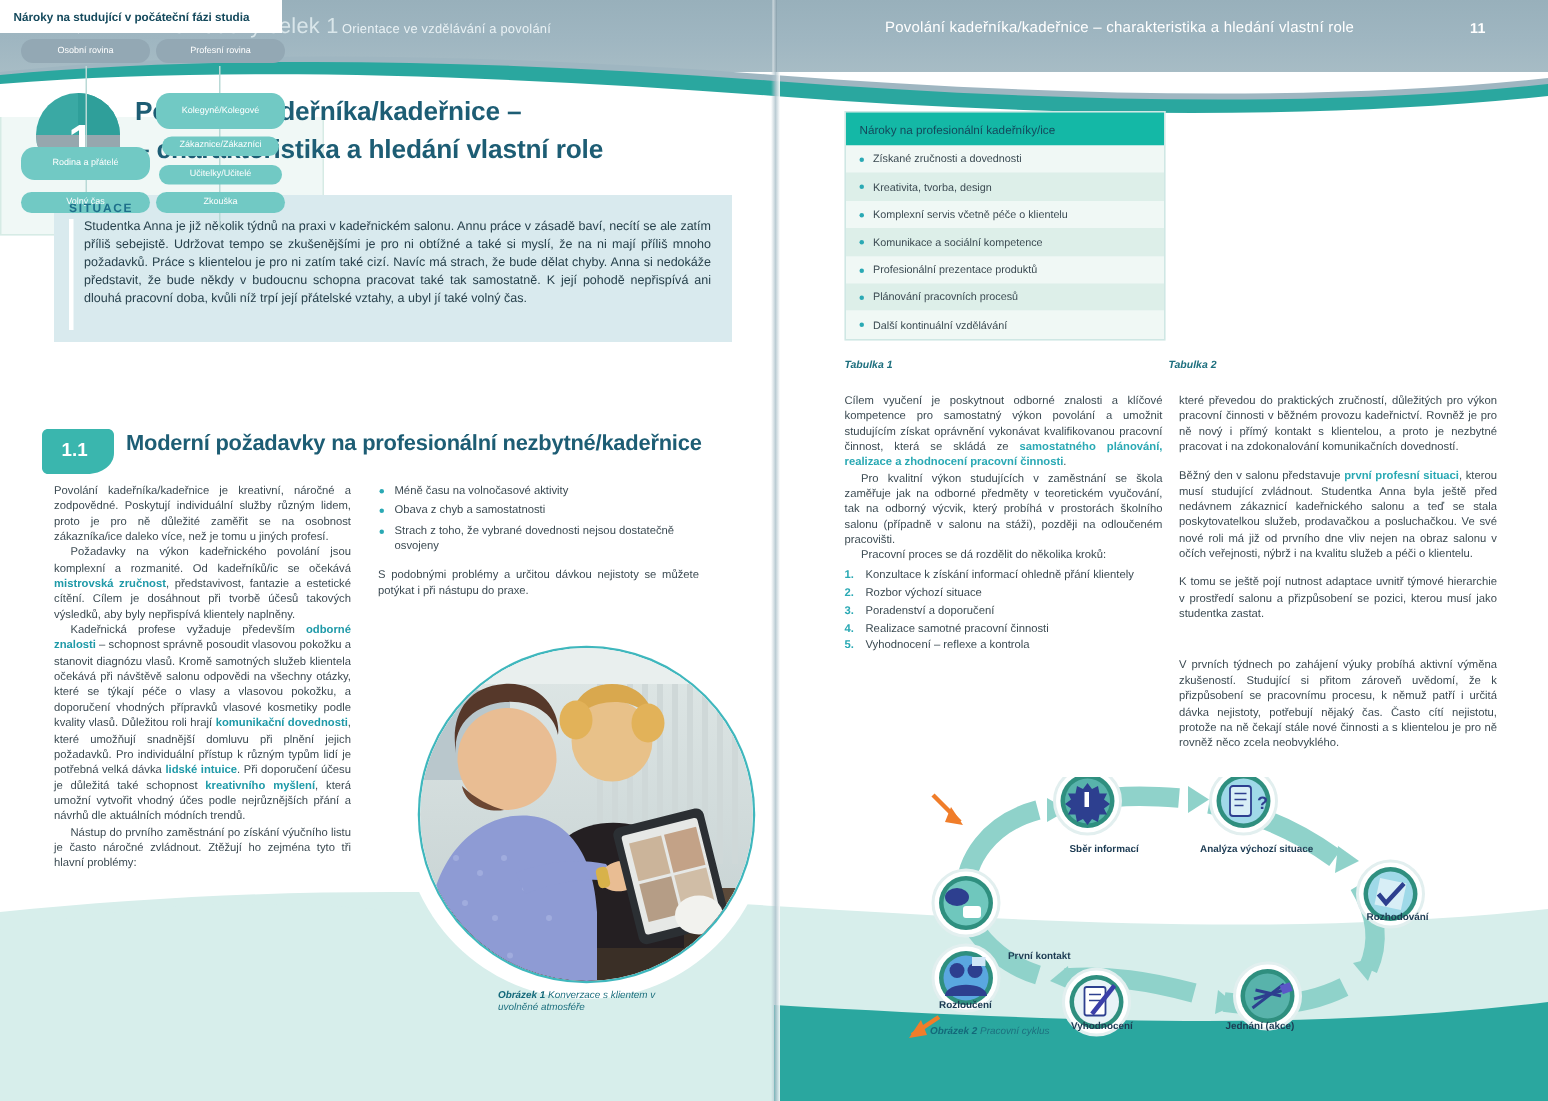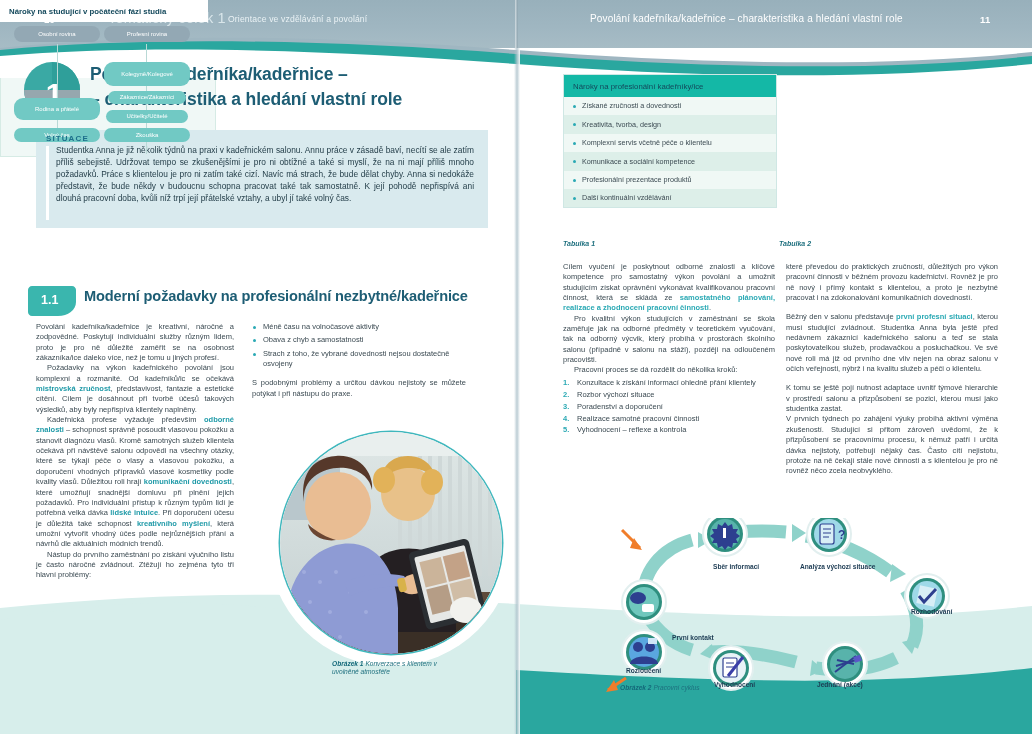--- a/index.html
+++ b/index.html
@@ -84,21 +84,21 @@
   .t1 .row{font-size:7.2px;color:#3b4a52;padding:4.4px 9px 4.4px 18px;position:relative;line-height:9.6px;}
   .t1 .row:nth-child(odd){background:#ddefe9;}
   .t1 .row:nth-child(even){background:#f0f8f5;}
   .t1 .row:before{content:"";position:absolute;left:9px;top:8px;width:3px;height:3px;border-radius:50%;
      background:#2aa9b4;}
   .tcap{position:absolute;font-size:7px;font-weight:bold;font-style:italic;color:#1d6f7e;}
   .tcap1{left:563px;top:240px;}
   .tcap2{left:779px;top:240px;}
 
   .t2{left:779px;top:74px;width:214px;height:155px;background:#f0f8f6;border:1px solid #d6ebe5;}
-  .t2-head{position:absolute;left:0;top:0;width:208px;font-size:7.8px;font-weight:bold;color:#14495c;
+  .t2-head{position:absolute;left:0;top:0;width:188px;font-size:7.8px;font-weight:bold;color:#14495c;
      padding:7px 0 6px 9px;box-sizing:border-box;background:#ffffff;}
   .t2 .pill{position:absolute;border-radius:9px;font-size:6px;color:#ffffff;text-align:center;
      display:flex;align-items:center;justify-content:center;line-height:1.05;box-sizing:border-box;padding:0 2px;}
   .pill.gray{background:#93a8b4;}
   .pill.teal{background:#71c9c4;}
   .t2 .conn{position:absolute;background:#b9d9d6;width:1px;}
 
   
   .cyc{position:absolute;left:600px;top:518px;width:430px;height:200px;}
   .cyclbl{position:absolute;font-size:6.6px;font-weight:bold;color:#1b3a52;white-space:nowrap;}
@@ -245,20 +245,21 @@
     <span>Konverzace s klientem v uvolněné atmosféře</span>
   </div>
 
   <div class="tbl t1">
     <div class="tbl-head">Nároky na profesionální kadeřníky/ice</div>
     <div class="row">Získané zručnosti a dovednosti</div>
     <div class="row">Kreativita, tvorba, design</div>
     <div class="row">Komplexní servis včetně péče o klientelu</div>
     <div class="row">Komunikace a sociální kompetence</div>
     <div class="row">Profesionální prezentace produktů</div>
+    <div class="row">Plánování pracovních procesů</div>
     <div class="row">Další kontinuální vzdělávání</div>
   </div>
   <div class="tcap tcap1">Tabulka 1</div>
 
   <div class="t2">
     <div class="t2-head">Nároky na studující v počáteční fázi studia</div>
 
     <div class="conn" style="left:57px;top:44px;height:86px"></div>
     <div class="conn" style="left:146px;top:44px;height:110px"></div>
 
@@ -285,21 +286,21 @@
       <li>Poradenství a doporučení</li>
       <li>Realizace samotné pracovní činnosti</li>
       <li>Vyhodnocení – reflexe a kontrola</li>
     </ol>
   </div>
 
   <div class="col" style="left:786px;top:262px;width:212px">
     <p class="first">které převedou do praktických zručností, důležitých pro výkon pracovní činnosti v běžném provozu kadeřnictví. Rovněž je pro ně nový i přímý kontakt s klientelou, a proto je nezbytné pracovat i na zdokonalování komunikačních dovedností.</p>
     <p class="first" style="margin-top:9px"><span>Běžný den v salonu představuje </span><span class="hl2">první profesní situaci</span><span>, kterou musí studující zvládnout. Studentka Anna byla ještě před nedávnem zákaznicí kadeřnického salonu a teď se stala poskytovatelkou služeb, prodavačkou a posluchačkou. Ve své nové roli má již od prvního dne vliv nejen na obraz salonu v očích veřejnosti, nýbrž i na kvalitu služeb a péči o klientelu.</span></p>
     <p class="first" style="margin-top:9px">K tomu se ještě pojí nutnost adaptace uvnitř týmové hierarchie v prostředí salonu a přizpůsobení se pozici, kterou musí jako studentka zastat.</p>
-    <p class="first" style="margin-top:0">V prvních týdnech po zahájení výuky probíhá aktivní výměna zkušeností. Studující si přitom zároveň uvědomí, že k přizpůsobení se pracovnímu procesu, k němuž patří i určitá dávka nejistoty, potřebují nějaký čas. Často cítí nejistotu, protože na ně čekají stále nové činnosti a s klientelou je pro ně rovněž něco zcela neobvyklého.</p>
+    <p class="first" style="margin-top:24px">V prvních týdnech po zahájení výuky probíhá aktivní výměna zkušeností. Studující si přitom zároveň uvědomí, že k přizpůsobení se pracovnímu procesu, k němuž patří i určitá dávka nejistoty, potřebují nějaký čas. Často cítí nejistotu, protože na ně čekají stále nové činnosti a s klientelou je pro ně rovněž něco zcela neobvyklého.</p>
   </div>
 
   <svg class="cyc" viewBox="0 0 430 200">
     <defs>
       <linearGradient id="ring" x1="0" y1="0" x2="0" y2="1">
         <stop offset="0%" stop-color="#9dd8d0"></stop>
           <stop offset="100%" stop-color="#7ec9c2"></stop>
       </linearGradient>
     </defs>
 

